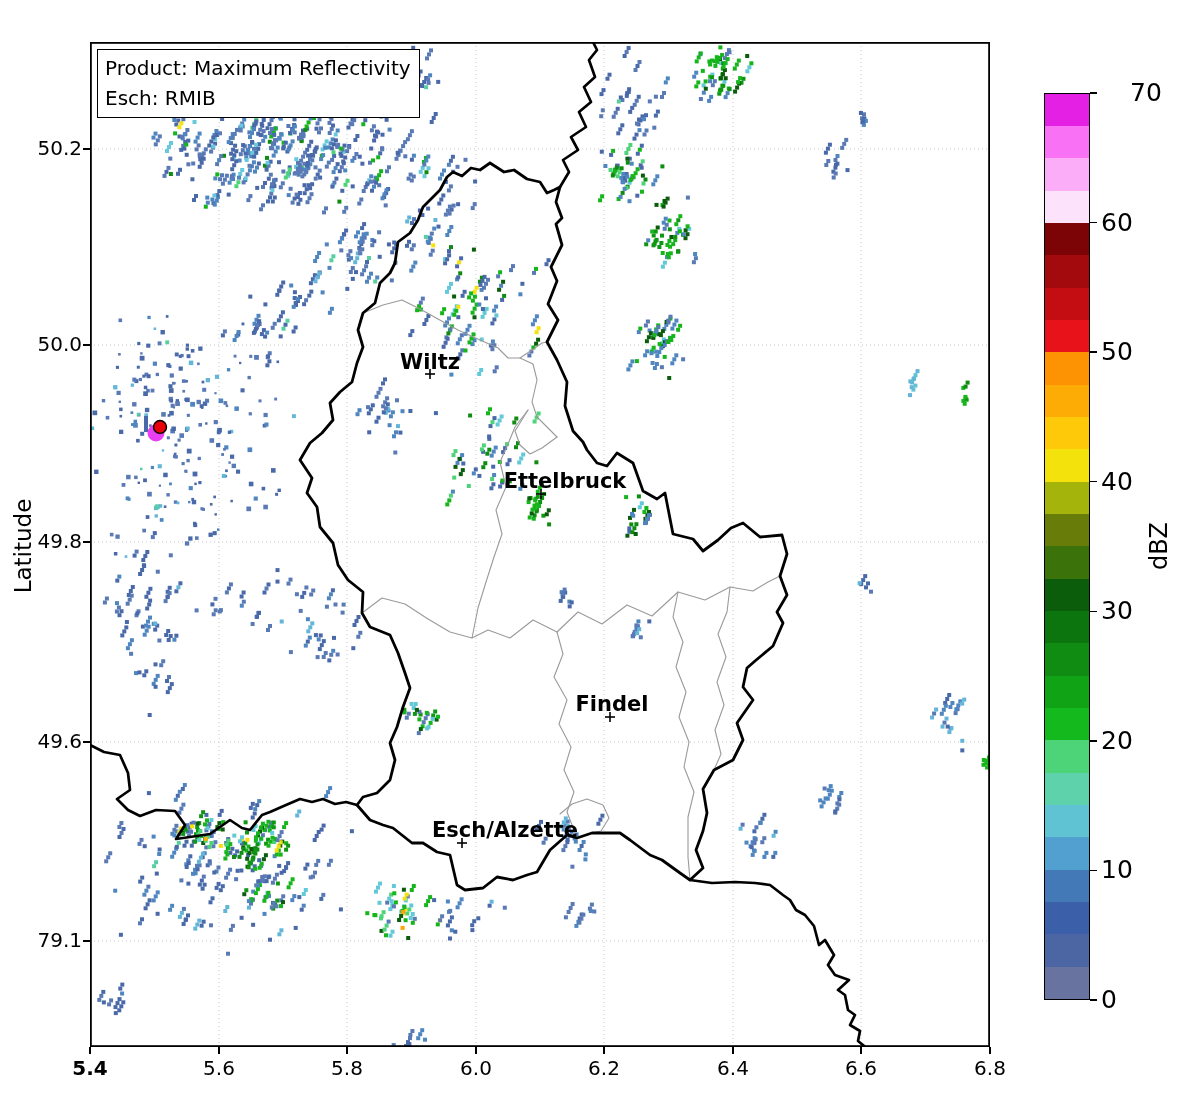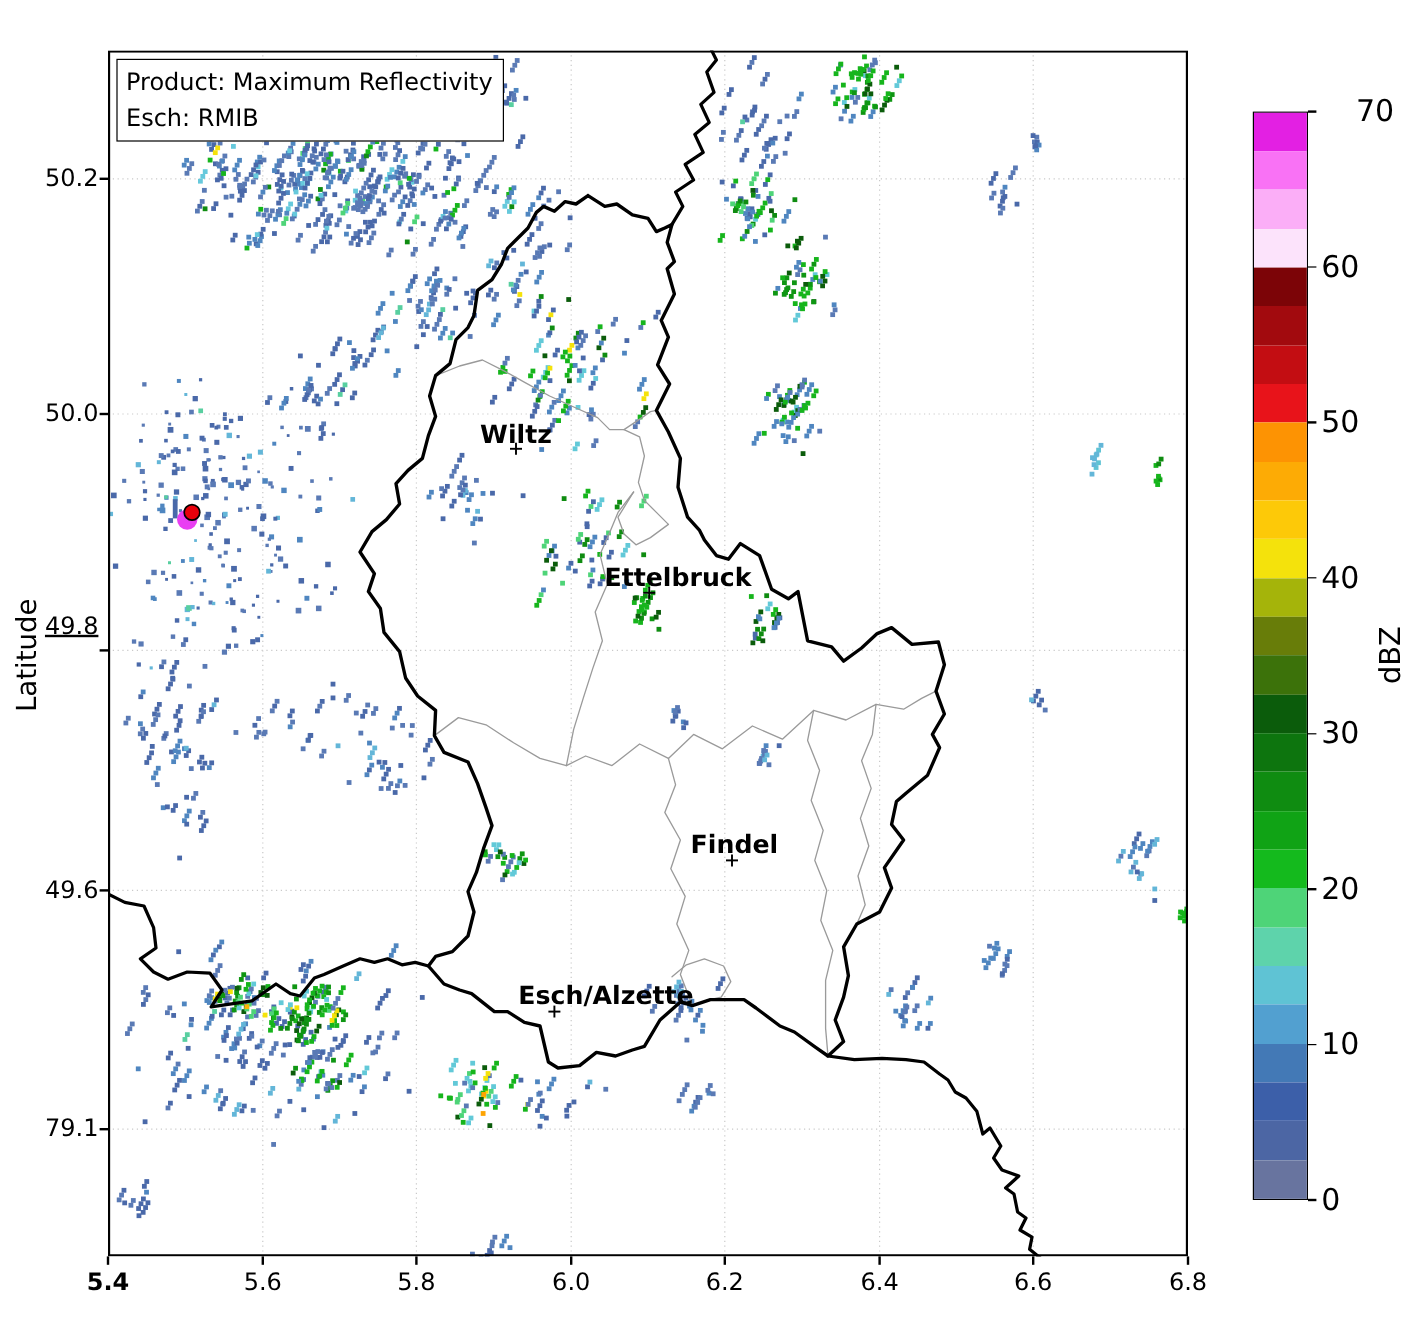--- a/index.html
+++ b/index.html
@@ -2624,21 +2624,21 @@
       <div class="tick-x abs" style="left: 703px;">6.4</div>
       <div class="tickmark abs" style="left: 860.4px; top: 1047px; width: 1.2px; height: 7px;"></div>
       <div class="tick-x abs" style="left: 831px;">6.6</div>
       <div class="tickmark abs" style="left: 989.4px; top: 1047px; width: 1.2px; height: 7px;"></div>
       <div class="tick-x abs" style="left: 960px;">6.8</div>
       <div class="tickmark abs" style="left: 83px; top: 148.4px; width: 7px; height: 1.2px;"></div>
       <div class="tick-y abs" style="top: 136px;">50.2</div>
       <div class="tickmark abs" style="left: 83px; top: 344.4px; width: 7px; height: 1.2px;"></div>
       <div class="tick-y abs" style="top: 332px;">50.0</div>
       <div class="tickmark abs" style="left: 83px; top: 541.4px; width: 7px; height: 1.2px;"></div>
-      <div class="tick-y abs" style="top: 509px; text-decoration: underline;">49.8</div>
+      <div class="tick-y abs" style="top: 529px;">49.8</div>
       <div class="tickmark abs" style="left: 83px; top: 741.4px; width: 7px; height: 1.2px;"></div>
       <div class="tick-y abs" style="top: 729px;">49.6</div>
       <div class="tickmark abs" style="left: 83px; top: 940.4px; width: 7px; height: 1.2px;"></div>
       <div class="tick-y abs" style="top: 928px;">79.1</div>
     </div>
 
   <div id="ylabel" class="abs">Latitude</div>
 
   <div id="colorbar" class="abs">
       <div class="step" style="background: rgb(104, 116, 159);"></div>

